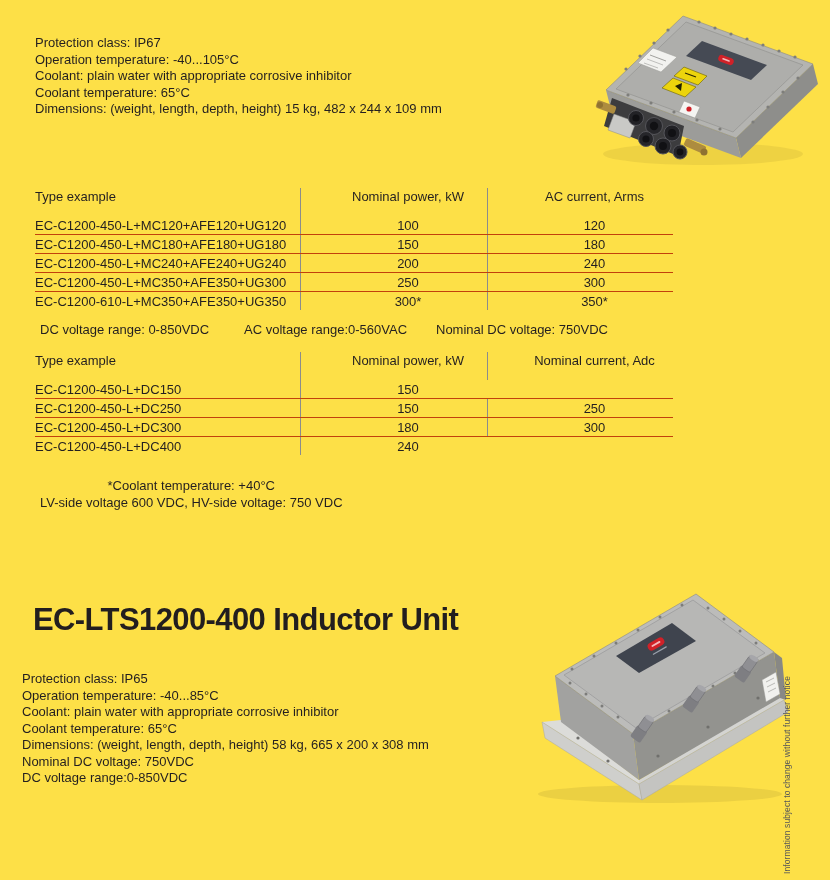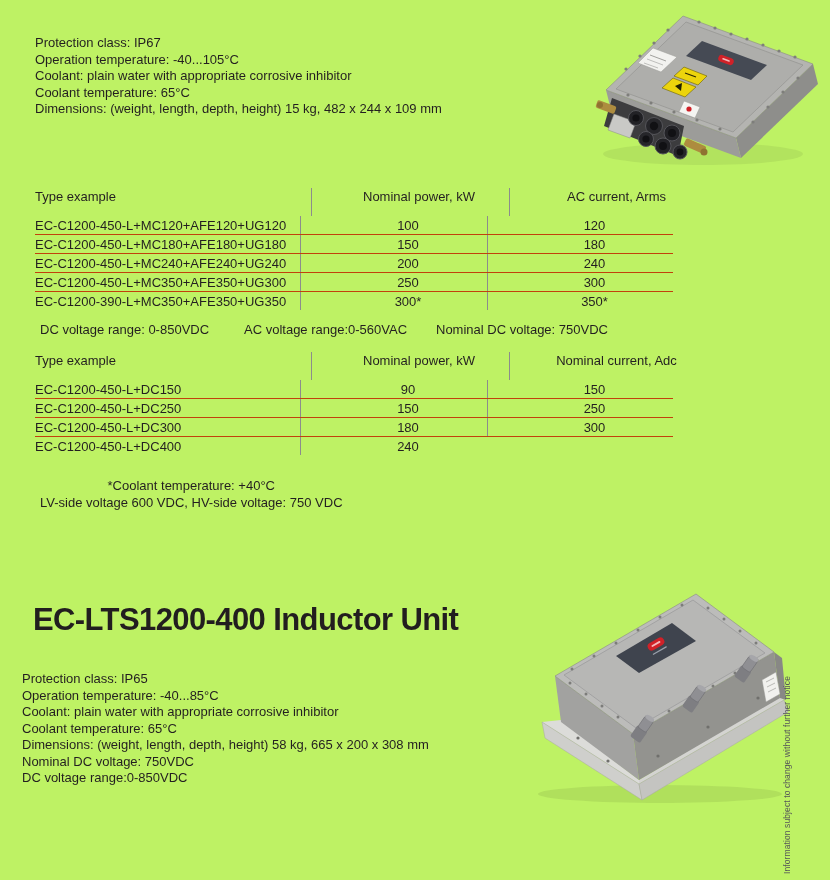--- a/index.html
+++ b/index.html
@@ -1,29 +1,29 @@
 <!DOCTYPE html>
 <html><head>
 <meta charset="utf-8">
 <style>
   html,body { margin:0; padding:0; background:#ffffff; }
   .page {
-    position:relative; width:830px; height:880px; background:#bef264;
+    position:relative; width:830px; height:880px; background:#fde047;
     font-family:"Liberation Sans", sans-serif; color:#231f20; overflow:hidden;
   }
   .abs { position:absolute; }
   .spec-block { font-size:13px; line-height:16.5px; }
   .spec-block > div { white-space:nowrap; }
 
   
   .dtable { position:absolute; left:35px; width:638px; }
   .trow { display:grid; grid-template-columns:265px 187px 186px; }
   .trow > div { font-size:13px; overflow:hidden; white-space:nowrap; }
   .trow .c2, .trow .c3 { border-left:1px solid #8c8c8c; text-align:center;padding-left:28px; }
-  .trow.thead { height:28px;gap:11px; }
+  .trow.thead { height:28px; }
   .trow.thead > div { padding-top:1px; }
   .trow.data { height:18px; }
   .trow.data > div { padding-top:2px; }
   .trow.data + .trow.data { border-top:1px solid #c2410c; }
   .c1 { padding-left:0px; }
 
   .voltage-row { position:absolute; left:0; width:690px; height:16px; font-size:13px; }
   .voltage-row span { position:absolute; white-space:nowrap; }
 
   .h1 {
@@ -155,41 +155,40 @@
       <div class="c1">EC-C1200-450-L+MC240+AFE240+UG240</div>
       <div class="c2">200</div>
       <div class="c3">240</div>
     </div>
     <div class="trow data">
       <div class="c1">EC-C1200-450-L+MC350+AFE350+UG300</div>
       <div class="c2">250</div>
       <div class="c3">300</div>
     </div>
     <div class="trow data">
-      <div class="c1">EC-C1200-390-L+MC350+AFE350+UG350</div>
+      <div class="c1">EC-C1200-610-L+MC350+AFE350+UG350</div>
       <div class="c2">300*</div>
       <div class="c3">350*</div>
     </div>
   </div>
 
   <div class="voltage-row" style="top:322px;">
     <span style="left:40px;">DC voltage range: 0-850VDC</span>
     <span style="left:244px;">AC voltage range:0-560VAC</span>
     <span style="left:436px;">Nominal DC voltage: 750VDC</span>
   </div>
 
   <div class="dtable" style="top:352px;">
     <div class="trow thead">
       <div class="c1">Type example</div>
       <div class="c2">Nominal power, kW</div>
       <div class="c3">Nominal current, Adc</div>
     </div>
     <div class="trow data">
       <div class="c1">EC-C1200-450-L+DC150</div>
-      <div class="c2">90</div>
       <div class="c3">150</div>
     </div>
     <div class="trow data">
       <div class="c1">EC-C1200-450-L+DC250</div>
       <div class="c2">150</div>
       <div class="c3">250</div>
     </div>
     <div class="trow data">
       <div class="c1">EC-C1200-450-L+DC300</div>
       <div class="c2">180</div>

